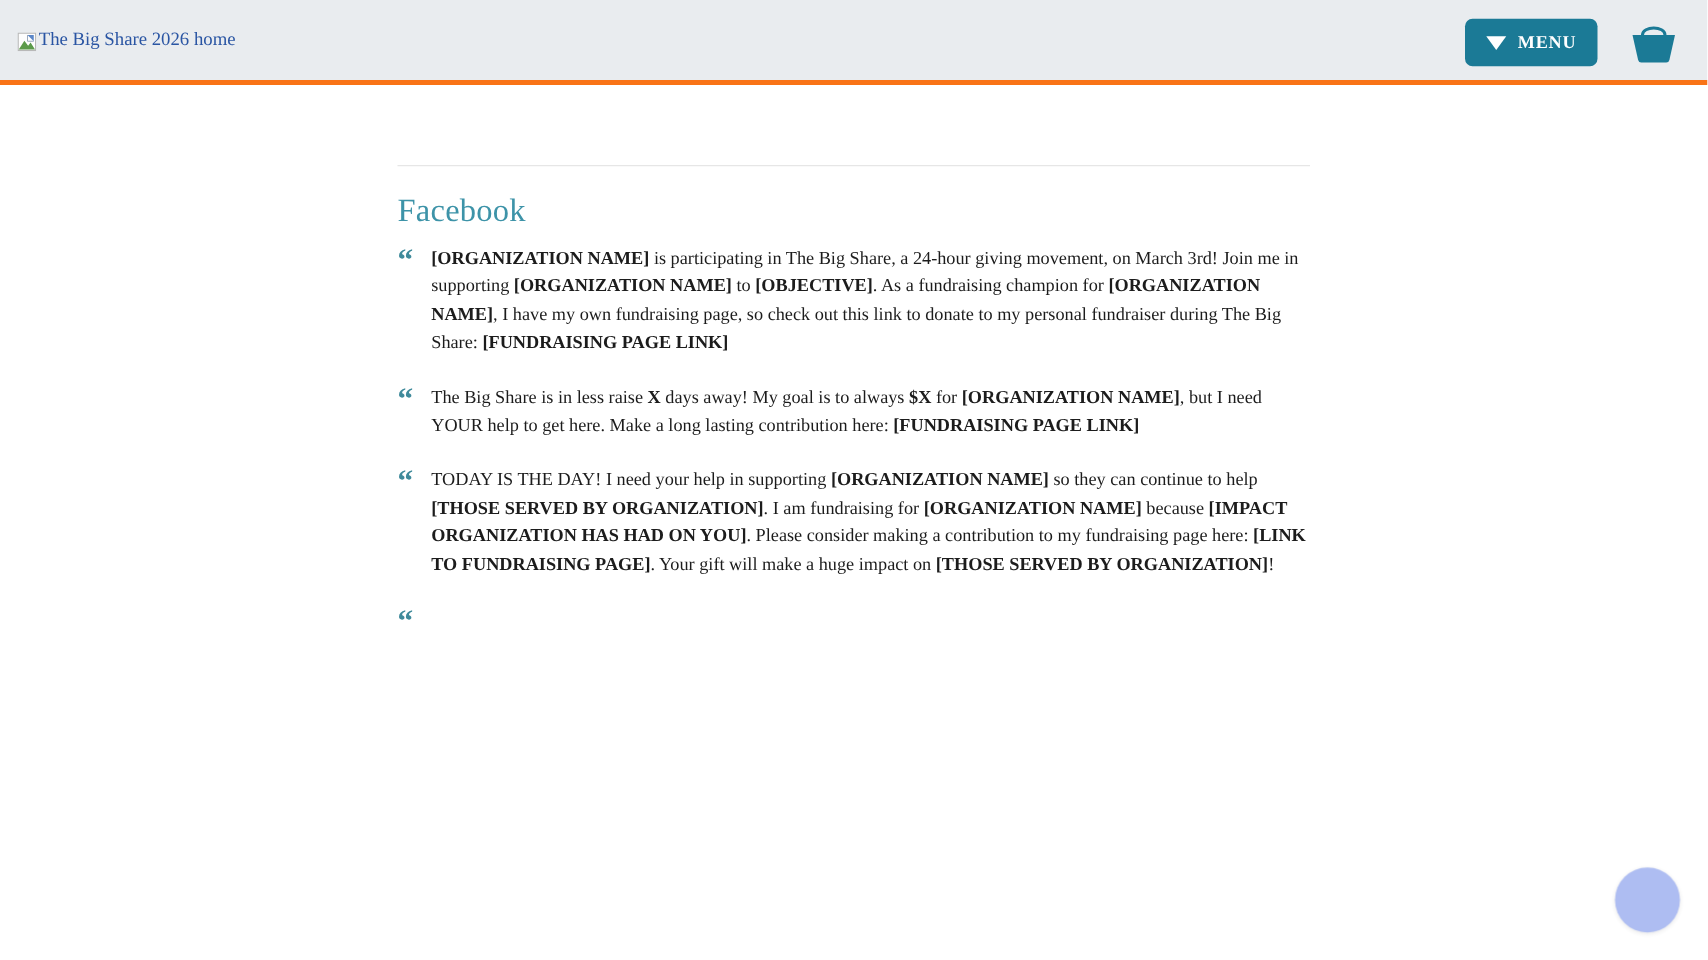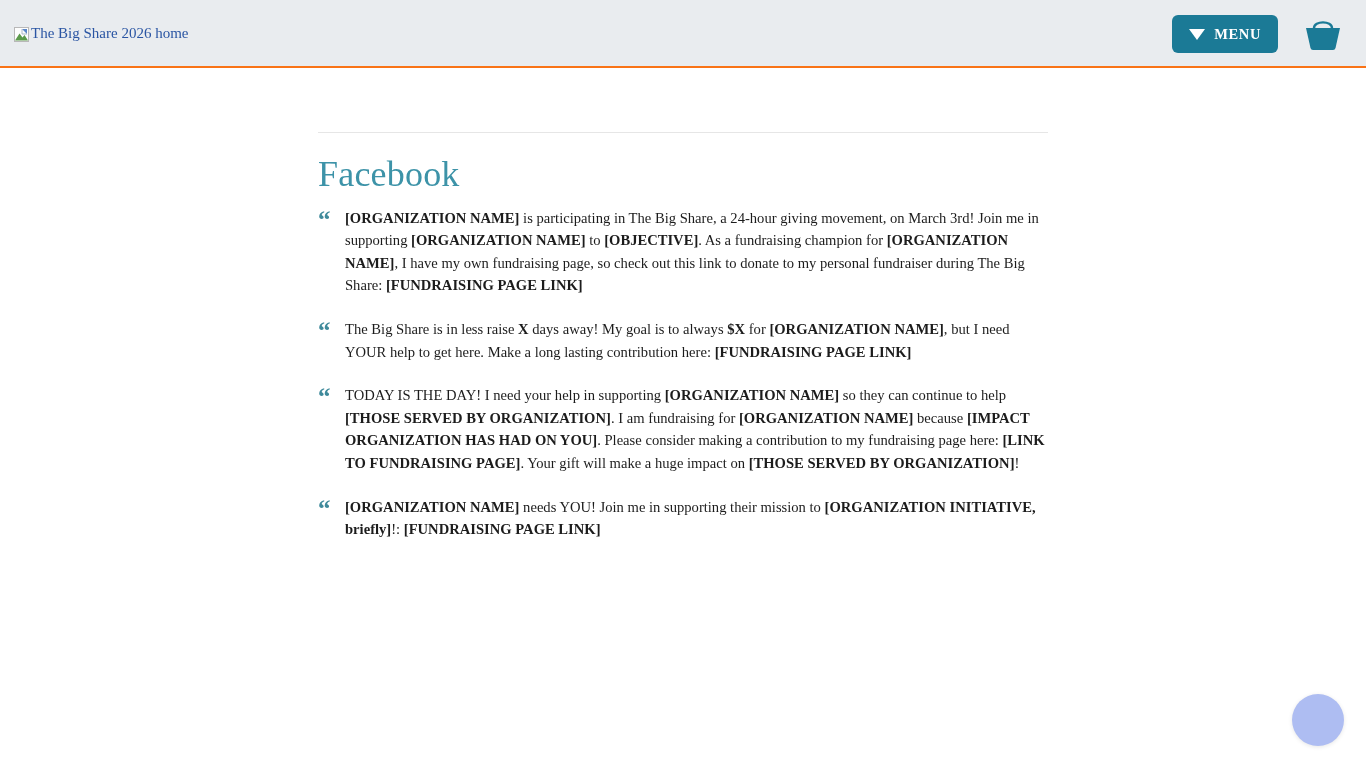--- a/index.html
+++ b/index.html
@@ -10,21 +10,21 @@
     overflow: hidden;
     background: #ffffff;
     font-family: "Liberation Serif", "DejaVu Serif", serif;
   }
 
   
   .site-header {
     position: relative;
     height: 68px;
     background: #e9ecef;
-    border-bottom: 2px solid #f97316;
+    border-bottom: 4px solid #f97316;
     box-sizing: border-box;
     display: flex;
     align-items: center;
   }
 
   .brand-link {
     display: inline-flex;
     align-items: center;
     margin-left: 14px;
     text-decoration: none;
@@ -118,21 +118,21 @@
     line-height: 1.55;
     color: #262626;
     margin: 0 0 30px 0;
     padding: 0 1px;
   }
 
   .section-heading {
     color: #3d93a8;
     font-family: "Liberation Serif", serif;
     font-weight: normal;
-    font-size: 36px;
+    font-size: 26px;
     line-height: 1.1;
     margin: 0 0 12px 0;
     letter-spacing: 0.2px;
   }
 
   .section-heading.twitter { margin-top: 27px; }
 
   .quote-block {
     position: relative;
     padding-left: 27px;
@@ -209,18 +209,18 @@
 
 
   <hr class="title-rule">
 
 
   <div id="sections-root">
       <h2 class="section-heading">Facebook</h2>
       <div class="quote-block"><span class="quote-mark">“</span><span><b>[ORGANIZATION NAME]</b><span> is participating in The Big Share, a 24-hour giving movement, on March 3rd! Join me in supporting </span><b>[ORGANIZATION NAME]</b><span> to </span><b>[OBJECTIVE]</b><span>. As a fundraising champion for </span><b>[ORGANIZATION NAME]</b><span>, I have my own fundraising page, so check out this link to donate to my personal fundraiser during The Big Share: </span><b>[FUNDRAISING PAGE LINK]</b></span></div>
       <div class="quote-block"><span class="quote-mark">“</span><span><span>The Big Share is in less raise </span><b>X</b><span> days away! My goal is to always </span><b>$X</b><span> for </span><b>[ORGANIZATION NAME]</b><span>, but I need YOUR help to get here. Make a long lasting contribution here: </span><b>[FUNDRAISING PAGE LINK]</b></span></div>
       <div class="quote-block"><span class="quote-mark">“</span><span><span>TODAY IS THE DAY! I need your help in supporting </span><b>[ORGANIZATION NAME]</b><span> so they can continue to help </span><b>[THOSE SERVED BY ORGANIZATION]</b><span>. I am fundraising for </span><b>[ORGANIZATION NAME]</b><span> because </span><b>[IMPACT ORGANIZATION HAS HAD ON YOU]</b><span>. Please consider making a contribution to my fundraising page here: </span><b>[LINK TO FUNDRAISING PAGE]</b><span>. Your gift will make a huge impact on </span><b>[THOSE SERVED BY ORGANIZATION]</b><span>!</span></span></div>
-      <div class="quote-block"><span class="quote-mark">“</span><span><b>[ORGANIZATION NAME]</b><span> needs YOU! Join me in supporting their mission to </span><b>[ORGANIZATION INITIATIVE, briefly]</b><span>!: </span><b>[FUNDRAISING PAGE LINK]</b></span></div>
+      <div class="quote-block"><span class="quote-mark">“</span></div>
     </div>
 
 </main>
 
 <button class="chat-bubble"></button>
 
 </body></html>

